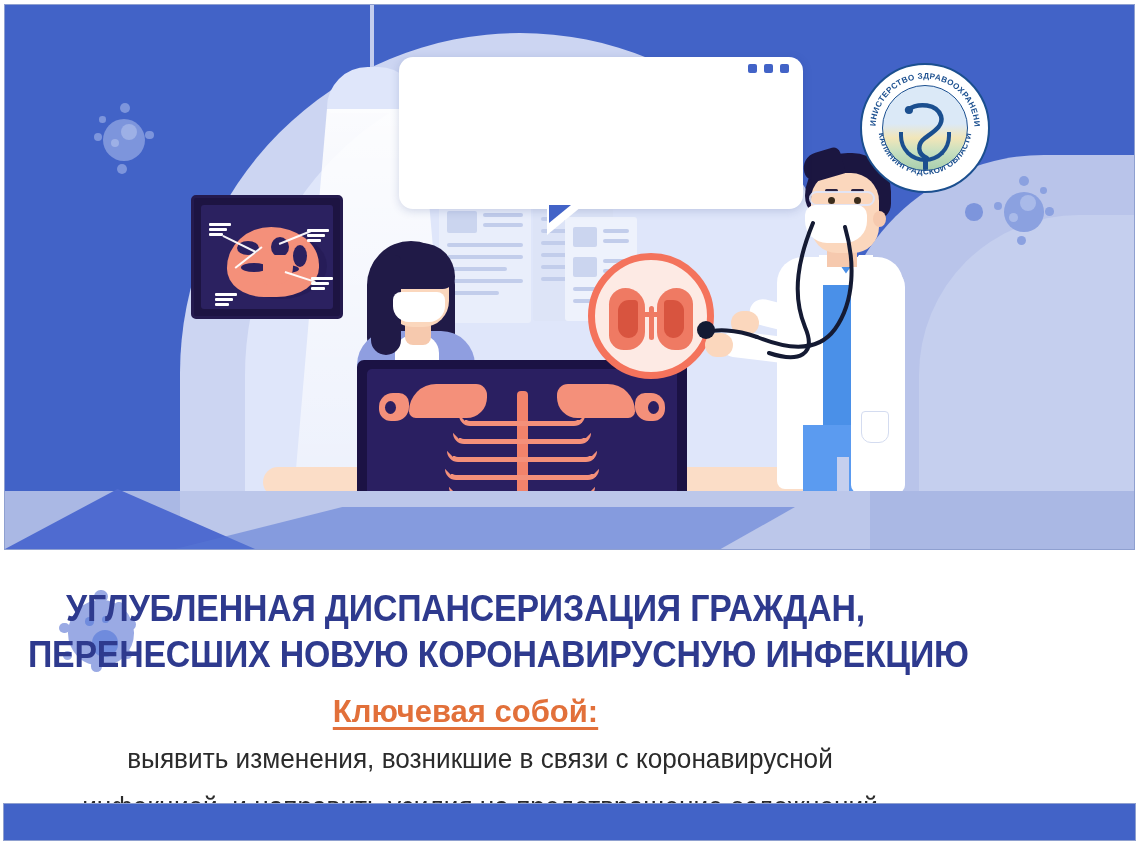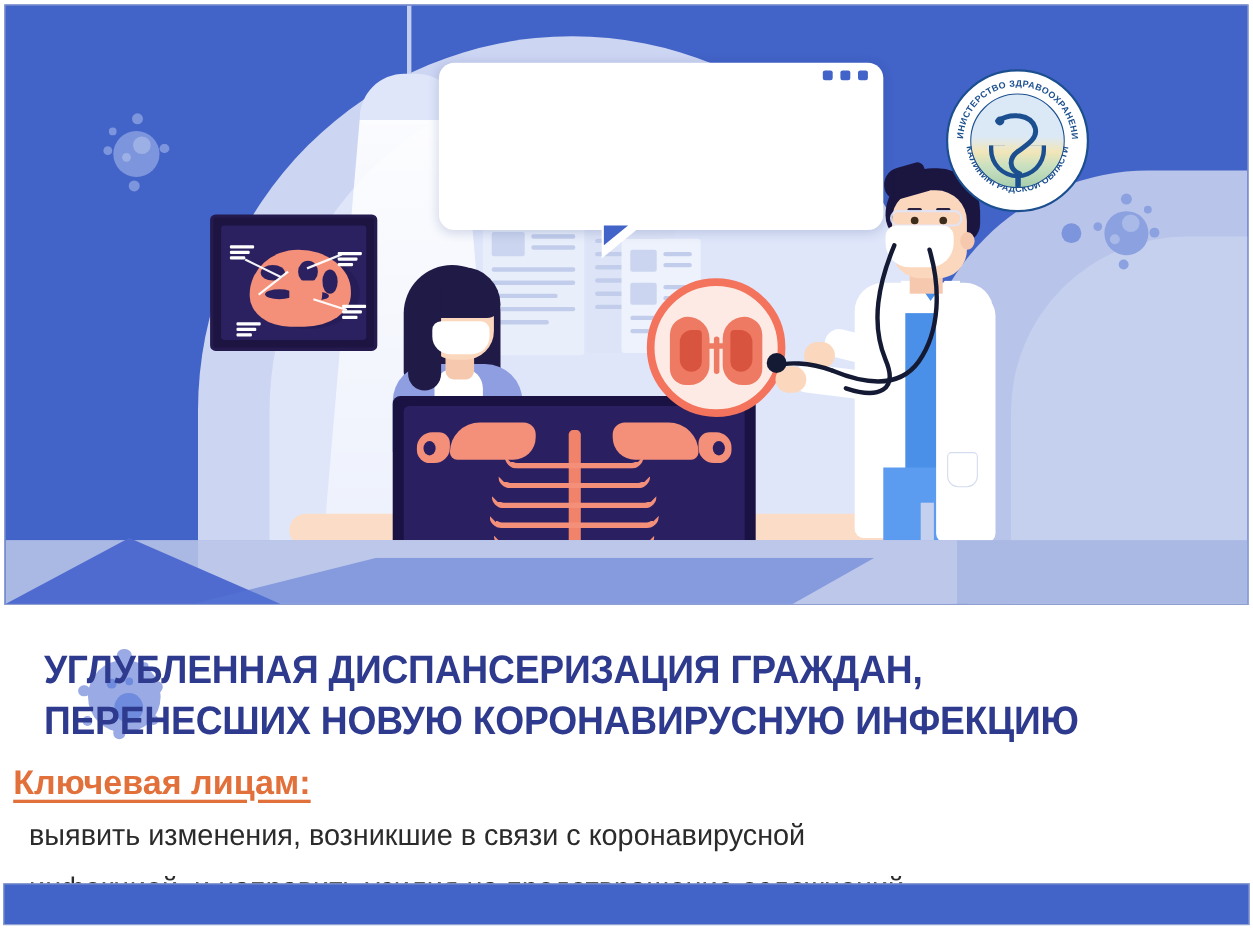--- a/index.html
+++ b/index.html
@@ -705,25 +705,26 @@
   .snake {
     position: absolute;
     left: 50%;
     top: 14px;
     margin-left: -22px;
   }
 
   
   .bottom {
     position: absolute;
-    left: 12px;
+    left: 0;
     top: 552px;
     width: 931px;
     height: 256px;
     background: #ffffff;
+    text-align: center;
   }
   .title-row {
     position: relative;
     padding-top: 34px;
   }
   .title-virus {
     position: absolute;
     left: 58px;
     top: 38px;
     width: 86px;
@@ -1021,20 +1022,20 @@
           <div class="spike" style="left:-8%; top:78%; width:14%; height:14%; background:#9aaae4;"></div>
           <div class="spike" style="left:84%; top:76%; width:14%; height:14%; background:#9aaae4;"></div>
           <div class="spike" style="left:72%; top:2%; width:12%; height:12%; background:#9aaae4;"></div>
         </div>
       </div>
 
       <div class="main-title">УГЛУБЛЕННАЯ ДИСПАНСЕРИЗАЦИЯ ГРАЖДАН,</div>
       <div class="main-title">ПЕРЕНЕСШИХ НОВУЮ КОРОНАВИРУСНУЮ ИНФЕКЦИЮ</div>
     </div>
 
-    <div class="key-goal">Ключевая лицам:</div>
+    <div class="key-goal">Ключевая собой:</div>
 
     <div class="goal-text">выявить изменения, возникшие в связи с коронавирусной</div>
     <div class="goal-text">инфекцией, и направить усилия на предотвращение осложнений</div>
   </div>
 
   <div class="footer-bar"></div>
 </div>
 
 </body></html>

